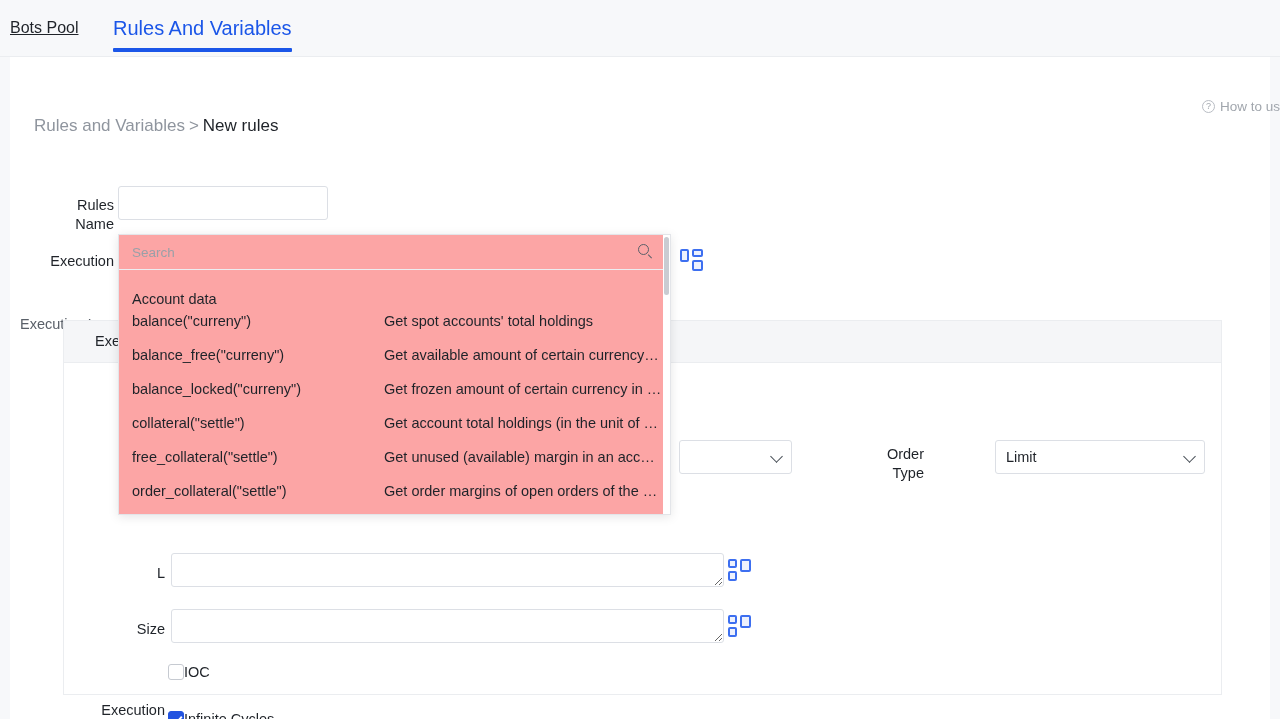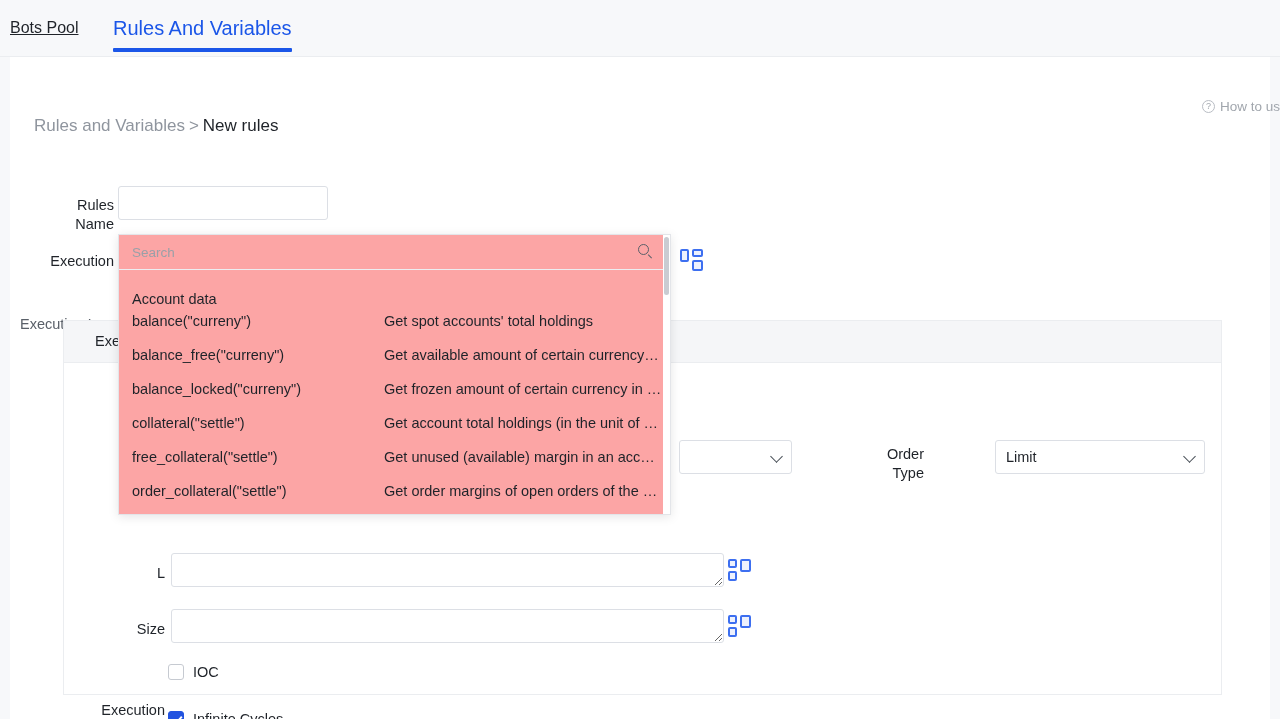--- a/index.html
+++ b/index.html
@@ -107,21 +107,21 @@
     font-size: 14.5px; color: #1f2329;
     display: flex; align-items: center; padding: 0 10px; cursor: pointer;
   }
   .selbox .chev {
     position: absolute; right: 10px; top: 11px;
     width: 9px; height: 9px;
     border-right: 1.6px solid #444b53; border-bottom: 1.6px solid #444b53;
     transform: rotate(45deg);
   }
 
-  .cbrow { position: absolute; display: flex; align-items: center; gap: 9px; }
+  .cbrow { position: absolute; display: flex; align-items: center; }
   .cbox {
     width: 16px; height: 16px; border-radius: 3px;
     border: 1px solid #c6cad1; background: #fff; cursor: pointer;
     position: relative; flex: none;
   }
   .cbox.on { background: #2253e0; border-color: #2253e0; }
   .cbox.on::after {
     content: ""; position: absolute; left: 5px; top: 2px;
     width: 4px; height: 8px;
     border-right: 2px solid #fff; border-bottom: 2px solid #fff;

